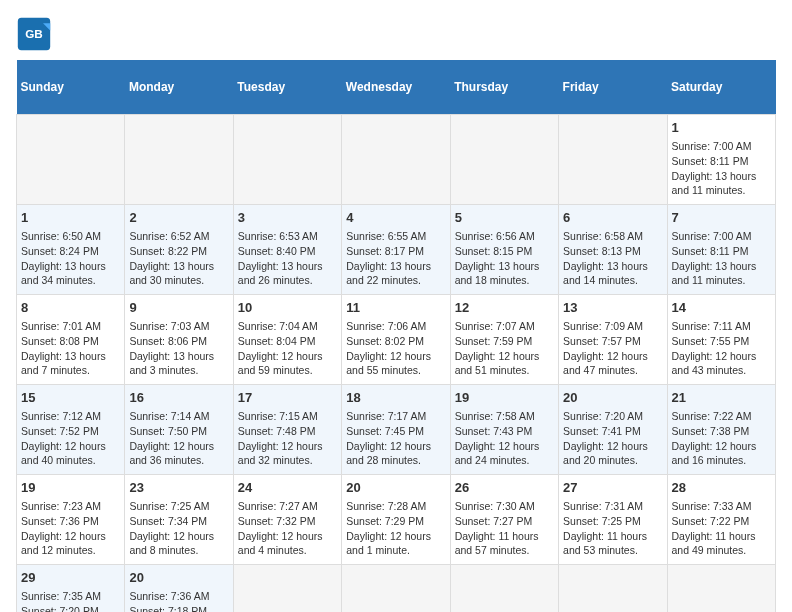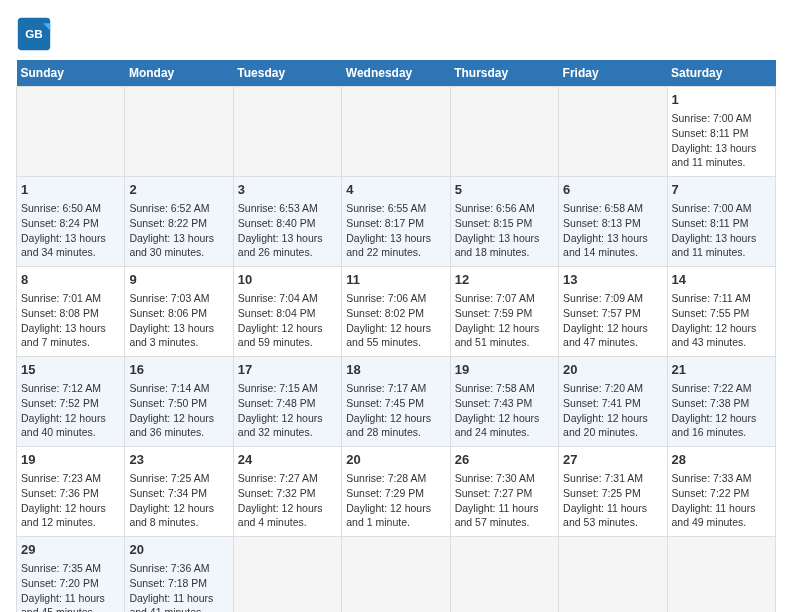--- a/index.html
+++ b/index.html
@@ -48,21 +48,21 @@
       color: #555;
     }
     table {
       width: 100%;
       border-collapse: collapse;
       font-size: 11px;
     }
     th {
       background-color: #2e75b6;
       color: white;
-      padding: 6px 4px;
+      padding: 20px 4px;
       text-align: left;
       font-size: 12px;
       font-weight: bold;
     }
     td {
       vertical-align: top;
       padding: 4px;
       border: 1px solid #ddd;
       width: 14.28%;
       height: 90px;

